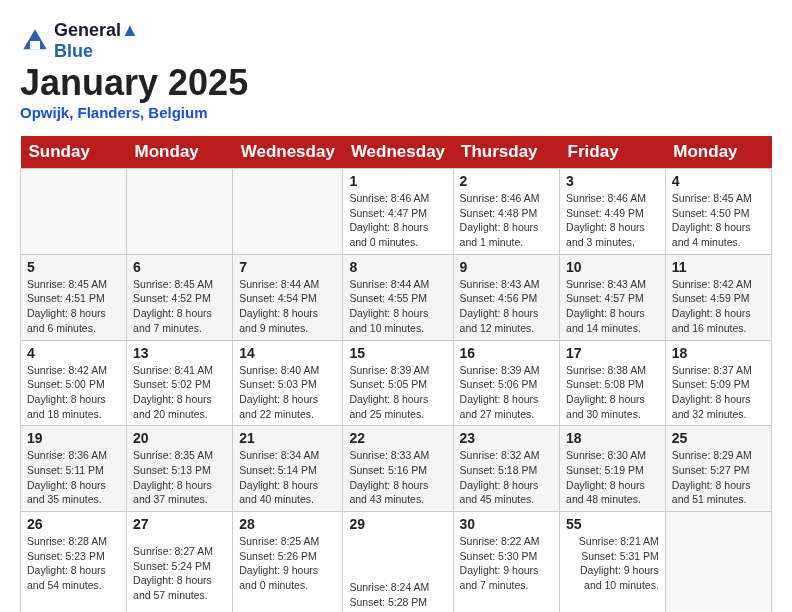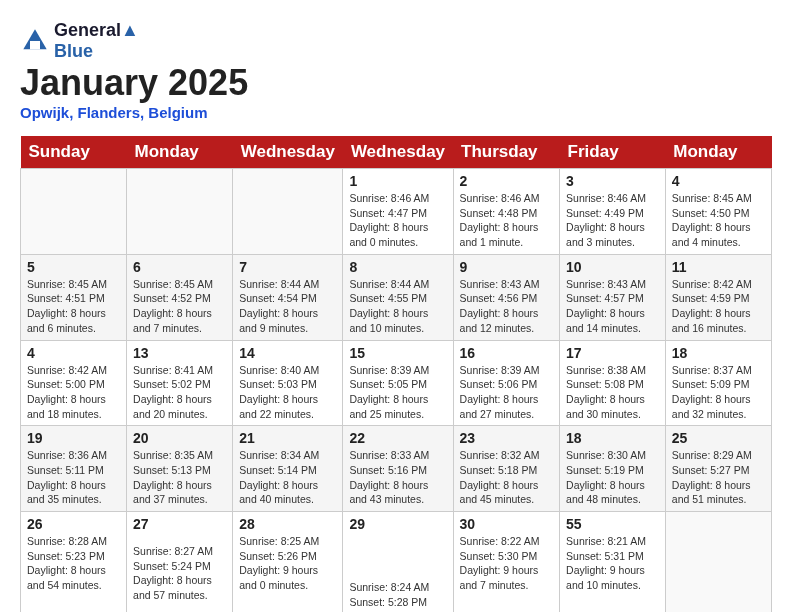--- a/index.html
+++ b/index.html
@@ -333,21 +333,21 @@
         </td>
         <td>
           <div class="day-num">30</div>
           <div class="day-info" style="white-space: pre-line;">Sunrise: 8:22 AM
 Sunset: 5:30 PM
 Daylight: 9 hours
 and 7 minutes.</div>
         </td>
         <td>
           <div class="day-num">55</div>
-          <div class="day-info" style="white-space: pre-line;">Sunrise: 8:21 AM
+          <div class="day-info" style="white-space: pre-line; text-align: right;">Sunrise: 8:21 AM
 Sunset: 5:31 PM
 Daylight: 9 hours
 and 10 minutes.</div>
         </td>
         <td class="empty-cell"></td>
       </tr>
     </tbody>
 </table>
 
 </body></html>

